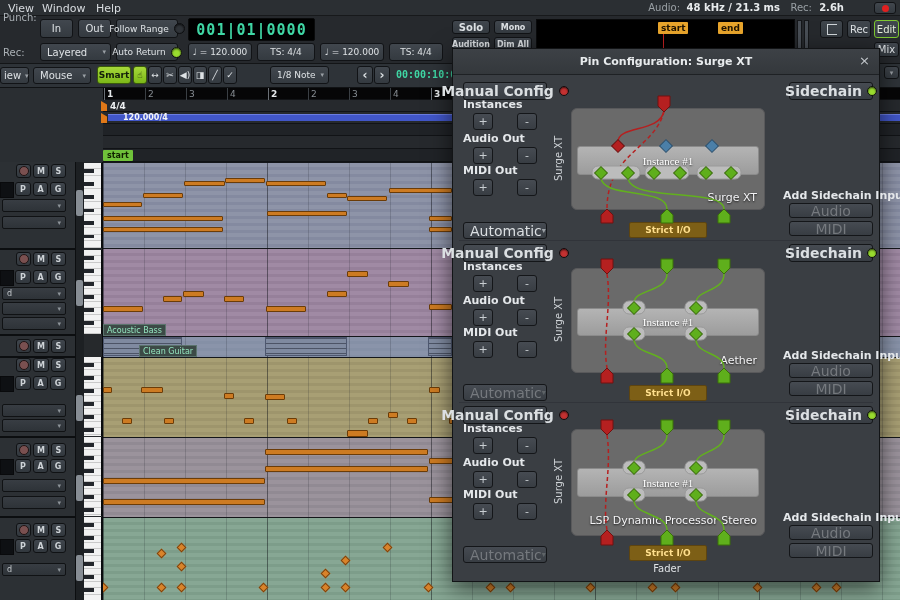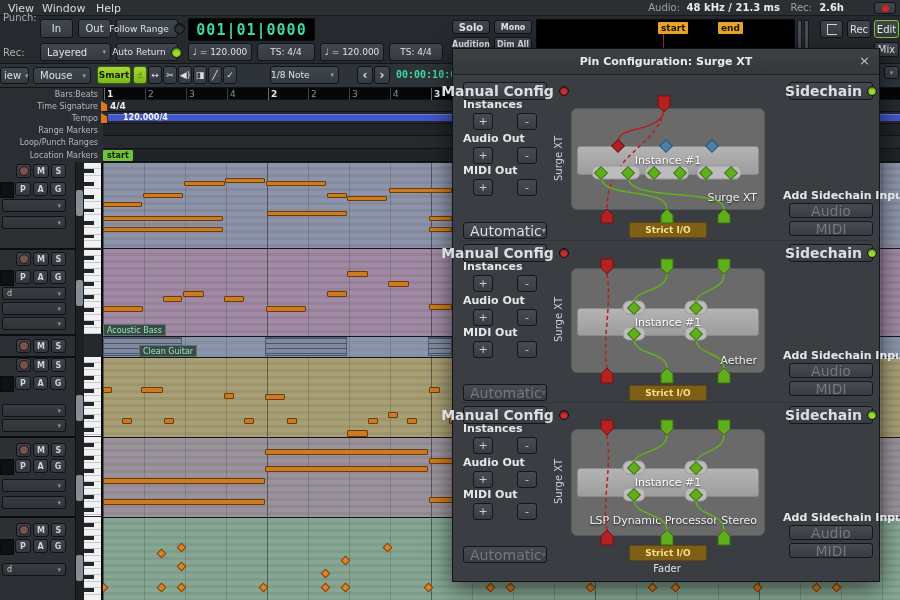--- a/index.html
+++ b/index.html
@@ -59,21 +59,21 @@
         border:1px solid #141619;border-radius:3px;font-size:14px;color:#dbdfe2;
         display:flex;align-items:center;justify-content:center;white-space:nowrap;}
   .dbtn.dim{color:#75797e;}
   .pm{width:20px;height:17px;font-size:11px;color:#c9ced2;}
   .ddrop{padding:0 6px;justify-content:flex-start;}
   .ddrop::after{content:"▾";margin-left:auto;font-size:8px;color:#9aa0a5;}
   .ddrop.dim::after{color:#5f6468;}
   .pbox{position:absolute;left:118px;width:192px;background:#6a6a6a;border:1px solid #59595b;border-radius:6px;}
   .ibar{position:absolute;left:124px;width:180px;background:linear-gradient(#b4b4b4,#9c9c9c);
         border:1px solid #8b8b8b;border-radius:3px;display:flex;align-items:center;justify-content:center;
-        font-size:11px;color:#fff;text-shadow:0 1px 2px rgba(40,40,40,.9);}
+        font-size:11px;color:#fff;text-shadow:0 1px 2px rgba(40,40,40,.9);font-family:Liberation Serif, serif;}
   .pname{position:absolute;font-size:11px;color:#f4f4f6;text-shadow:0 1px 2px rgba(0,0,0,.8);white-space:nowrap;}
   .strict{position:absolute;left:176px;width:76px;height:14px;background:#7d5f16;border:1px solid #5d4410;
         border-radius:2px;color:#ffdf8d;font-size:9px;font-weight:bold;
         display:flex;align-items:center;justify-content:center;}
   .vlab{position:absolute;left:99px;width:13px;writing-mode:vertical-rl;transform:rotate(180deg);
         font-size:10px;color:#cfd3d7;display:flex;align-items:center;justify-content:center;}
   .sep{position:absolute;left:6px;right:6px;height:1px;background:#31343a;}
   svg{display:block;}
 </style>
 </head>
@@ -154,40 +154,32 @@
   <span class="abs" style="left:133px;top:66px;height:18px;">
       <span class="b green" style="left: 0px; top: 0px; width: 14px; height: 18px; font-size: 9px; position: absolute;">☝</span>
       <span class="b" style="left: 15px; top: 0px; width: 14px; height: 18px; font-size: 9px; position: absolute;">↔</span>
       <span class="b" style="left: 30px; top: 0px; width: 14px; height: 18px; font-size: 9px; position: absolute;">✂</span>
       <span class="b" style="left: 45px; top: 0px; width: 14px; height: 18px; font-size: 9px; position: absolute;">◀)</span>
       <span class="b" style="left: 60px; top: 0px; width: 14px; height: 18px; font-size: 9px; position: absolute;">◨</span>
       <span class="b" style="left: 75px; top: 0px; width: 14px; height: 18px; font-size: 9px; position: absolute;">╱</span>
       <span class="b" style="left: 90px; top: 0px; width: 14px; height: 18px; font-size: 9px; position: absolute;">✓</span>
     </span>
   <span class="b green" style="left:243px;top:66px;width:21px;height:18px;font-size:10px;margin-top:28px;">Snap</span>
-  <span class="b" style="left:270px;top:66px;width:69px;height:18px;justify-content:flex-start;font-size:9px;align-items:center;">
+  <span class="b" style="left:270px;top:66px;width:59px;height:18px;justify-content:flex-start;padding-left:6px;font-size:9px;align-items:center;">
       <span>1/8 Note</span>
       <span class="caret" style="margin-left:auto;padding-right:4px;">▾</span>
     </span>
   <span class="b" style="left:357px;top:66px;width:16px;height:18px;font-size:12px;font-weight:bold;">‹</span>
   <span class="b" style="left:374px;top:66px;width:16px;height:18px;font-size:12px;font-weight:bold;">›</span>
   <span class="abs" style="left:396px;top:69px;font-family:'DejaVu Sans Mono','Liberation Mono',monospace;font-size:10px;font-weight:bold;color:#3fd6a4;">00:00:10:0</span>
   <span class="b" style="left:884px;top:66px;width:15px;height:13px;">
       <span class="caret" style="margin-left:0;">▾</span>
     </span>
 
   <div class="abs" style="left:0;top:88px;width:900px;height:74px;background:#2a2e32;">
-    <div class="abs" style="left:0;top:0;width:103px;height:74px;">
-      <div class="rlabel" style="height:12px;">Bars:Beats</div>
-      <div class="rlabel" style="height:12px;">Time Signature</div>
-      <div class="rlabel" style="height:12px;">Tempo</div>
-      <div class="rlabel" style="height:12px;">Range Markers</div>
-      <div class="rlabel" style="height:13px;">Loop/Punch Ranges</div>
-      <div class="rlabel" style="height:13px;">Location Markers</div>
-    </div>
     <div class="lane" style="top:0;height:12px;background:#060607;">
         <div class="tickline" style="left: 1px; background: rgb(106, 112, 118);"></div>
         <div class="ticknum strong" style="left: 4px;">1</div>
         <div class="tickline" style="left: 42px;"></div>
         <div class="ticknum" style="left: 45px;">2</div>
         <div class="tickline" style="left: 83px;"></div>
         <div class="ticknum" style="left: 86px;">3</div>
         <div class="tickline" style="left: 124px;"></div>
         <div class="ticknum" style="left: 127px;">4</div>
         <div class="tickline" style="left: 165px; background: rgb(106, 112, 118);"></div>

